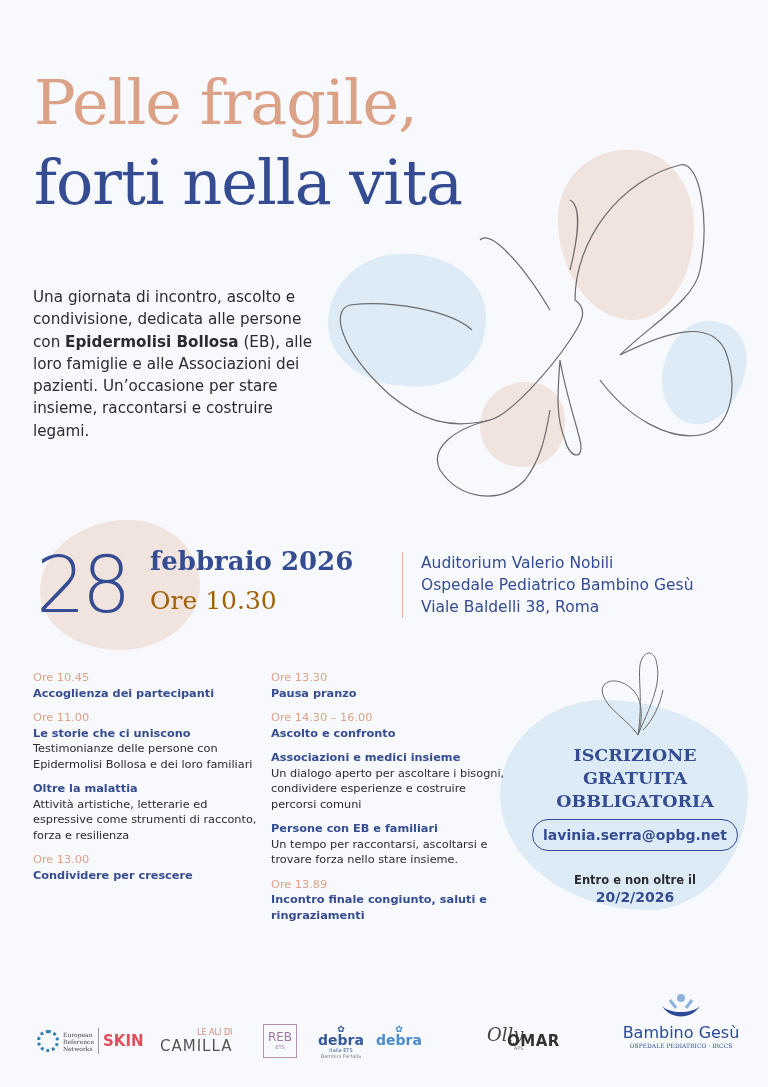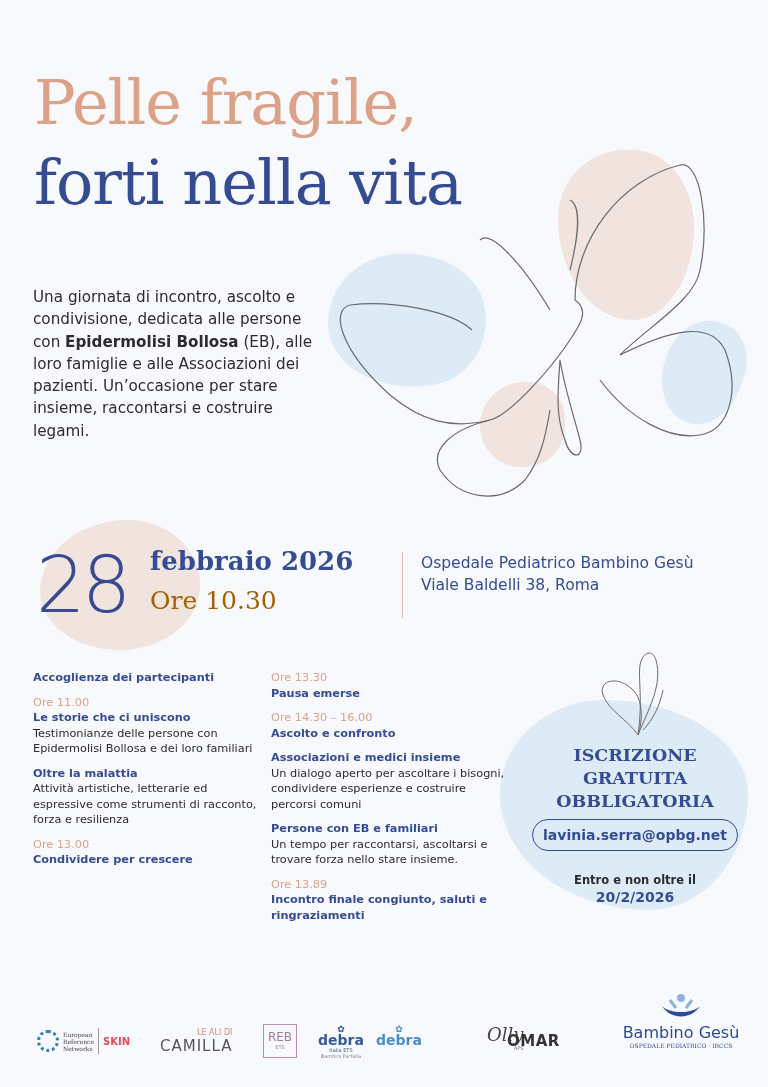--- a/index.html
+++ b/index.html
@@ -63,47 +63,49 @@
 
 <p class="abs intro">
   <span>Una giornata di incontro, ascolto e condivisione, dedicata alle persone con </span><b>Epidermolisi Bollosa</b><span> (EB), alle loro famiglie e alle Associazioni dei pazienti. Un’occasione per stare insieme, raccontarsi e costruire legami.</span>
 </p>
 
 <div class="abs day">28</div>
 <div class="abs month">febbraio 2026</div>
 <div class="abs hour">Ore 10.30</div>
 <div class="abs vline"></div>
 <div class="abs venue">
+  <div>Auditorium Valerio Nobili</div>
   <div>Ospedale Pediatrico Bambino Gesù</div>
   <div>Viale Baldelli 38, Roma</div>
 </div>
 
 <div class="abs sched col1">
   <div class="item">
+    <div class="t">Ore 10.45</div>
     <div class="h">Accoglienza dei partecipanti</div>
   </div>
   <div class="item">
     <div class="t">Ore 11.00</div>
     <div class="h">Le storie che ci uniscono</div>
     <div class="d">Testimonianze delle persone con Epidermolisi Bollosa e dei loro familiari</div>
   </div>
   <div class="item">
     <div class="h">Oltre la malattia</div>
     <div class="d">Attività artistiche, letterarie ed espressive come strumenti di racconto, forza e resilienza</div>
   </div>
   <div class="item">
     <div class="t">Ore 13.00</div>
     <div class="h">Condividere per crescere</div>
   </div>
 </div>
 
 <div class="abs sched col2">
   <div class="item">
     <div class="t">Ore 13.30</div>
-    <div class="h">Pausa emerse</div>
+    <div class="h">Pausa pranzo</div>
   </div>
   <div class="item">
     <div class="t">Ore 14.30 – 16.00</div>
     <div class="h">Ascolto e confronto</div>
   </div>
   <div class="item">
     <div class="h">Associazioni e medici insieme</div>
     <div class="d">Un dialogo aperto per ascoltare i bisogni, condividere esperienze e costruire percorsi comuni</div>
   </div>
   <div class="item">
@@ -133,21 +135,21 @@
 
 <div class="abs logos">
   <div class="logo" style="left:37px;top:10px;display:flex;align-items:center;gap:4px;">
     <span style="display:inline-block;width:22px;height:22px;border-radius:50%;border:3px dotted #2f7fb0;"></span>
     <span style="font-family:'DejaVu Serif',serif;font-size:6px;line-height:7px;color:#444;">
       <span style="display:block">European</span>
       <span style="display:block">Reference</span>
       <span style="display:block">Networks</span>
     </span>
     <span style="width:1px;height:26px;background:#999;"></span>
-    <span style="font-weight:bold;font-size:10px;color:#e14e5e;">SKIN</span>
+    <span style="font-weight:bold;font-size:15px;color:#e14e5e;">SKIN</span>
   </div>
   <div class="logo" style="left:160px;top:10px;text-align:right;">
     <div style="font-size:8px;color:#d88a76;">LE ALI DI</div>
     <div style="font-size:15px;color:#555;letter-spacing:1px;">CAMILLA</div>
   </div>
   <div class="logo" style="left:263px;top:6px;width:34px;height:34px;border:1px solid #b58fb1;text-align:center;">
     <div style="font-size:12px;color:#a27aa0;margin-top:5px;">REB</div>
     <div style="font-size:5px;color:#a27aa0;">ETS</div>
   </div>
   <div class="logo" style="left:318px;top:6px;text-align:center;">

